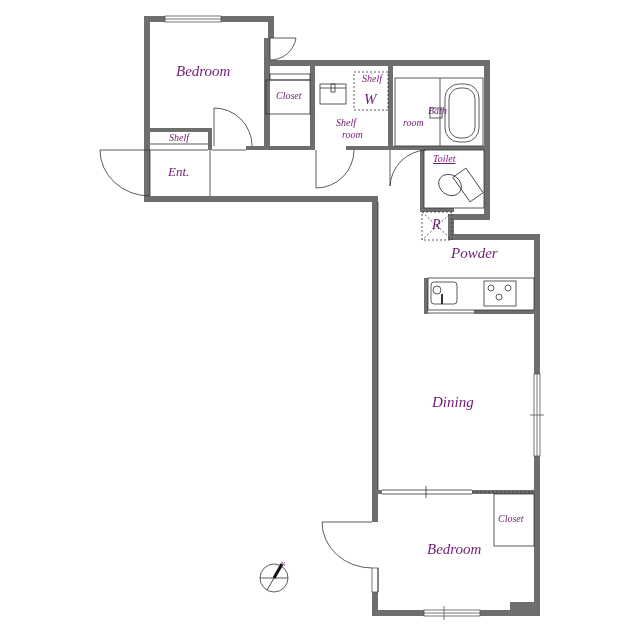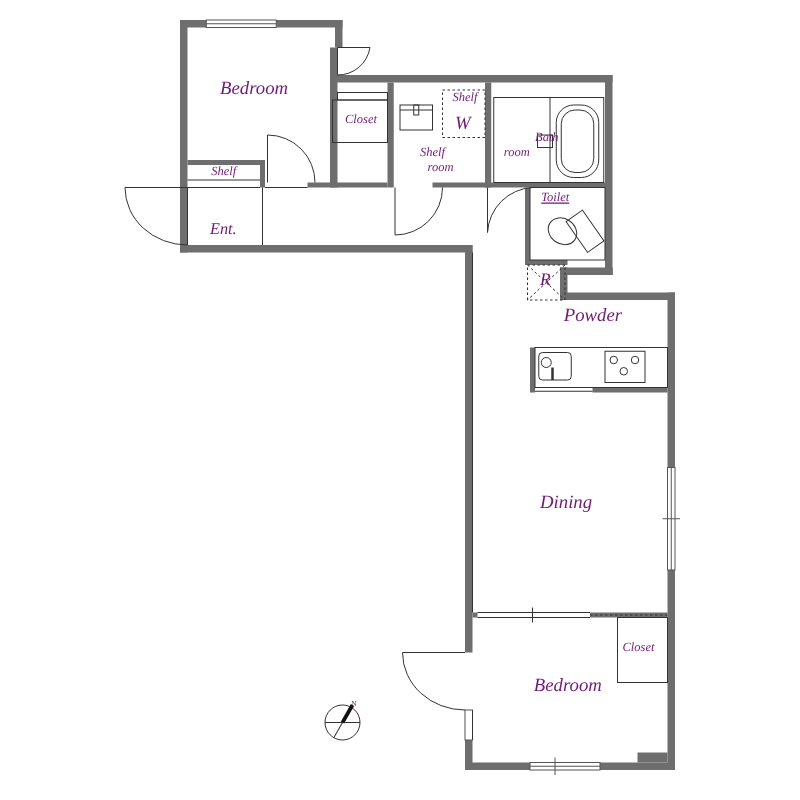--- a/index.html
+++ b/index.html
@@ -138,21 +138,21 @@
     <circle cx="274" cy="578" r="14" stroke-width="0.8"></circle>
     <line x1="260" y1="578" x2="288" y2="578" stroke-width="0.8"></line>
     <line x1="274" y1="564" x2="274" y2="592" stroke-width="0.8" transform="rotate(30 274 578)"></line>
     <line x1="274" y1="578" x2="282" y2="564" stroke="#111" stroke-width="3"></line>
   </g>
 </svg>
 
 <div class="lbl big" style="left:176px;top:64px;">Bedroom</div>
 <div class="lbl sm" style="left:276px;top:91px;">Closet</div>
 <div class="lbl sm" style="left:169px;top:133px;">Shelf</div>
-<div class="lbl md" style="left:168px;top:176px;font-size:13px;">Ent.</div>
+<div class="lbl md" style="left:168px;top:165px;font-size:13px;">Ent.</div>
 <div class="lbl sm" style="left:336px;top:118px;">Shelf</div>
 <div class="lbl sm" style="left:342px;top:130px;">room</div>
 <div class="lbl sm" style="left:362px;top:74px;">Shelf</div>
 <div class="lbl" style="left:364px;top:92px;font-size:15px;">W</div>
 <div class="lbl sm" style="left:404px;top:106px;margin-left:24px;">Bath</div>
 <div class="lbl sm" style="left:403px;top:118px;">room</div>
 <div class="lbl sm" style="left:433px;top:154px;text-decoration:underline;">Toilet</div>
 <div class="lbl" style="left:432px;top:218px;font-size:14px;">R</div>
 <div class="lbl big" style="left:451px;top:246px;">Powder</div>
 <div class="lbl big" style="left:432px;top:395px;text-align:center;">Dining</div>

